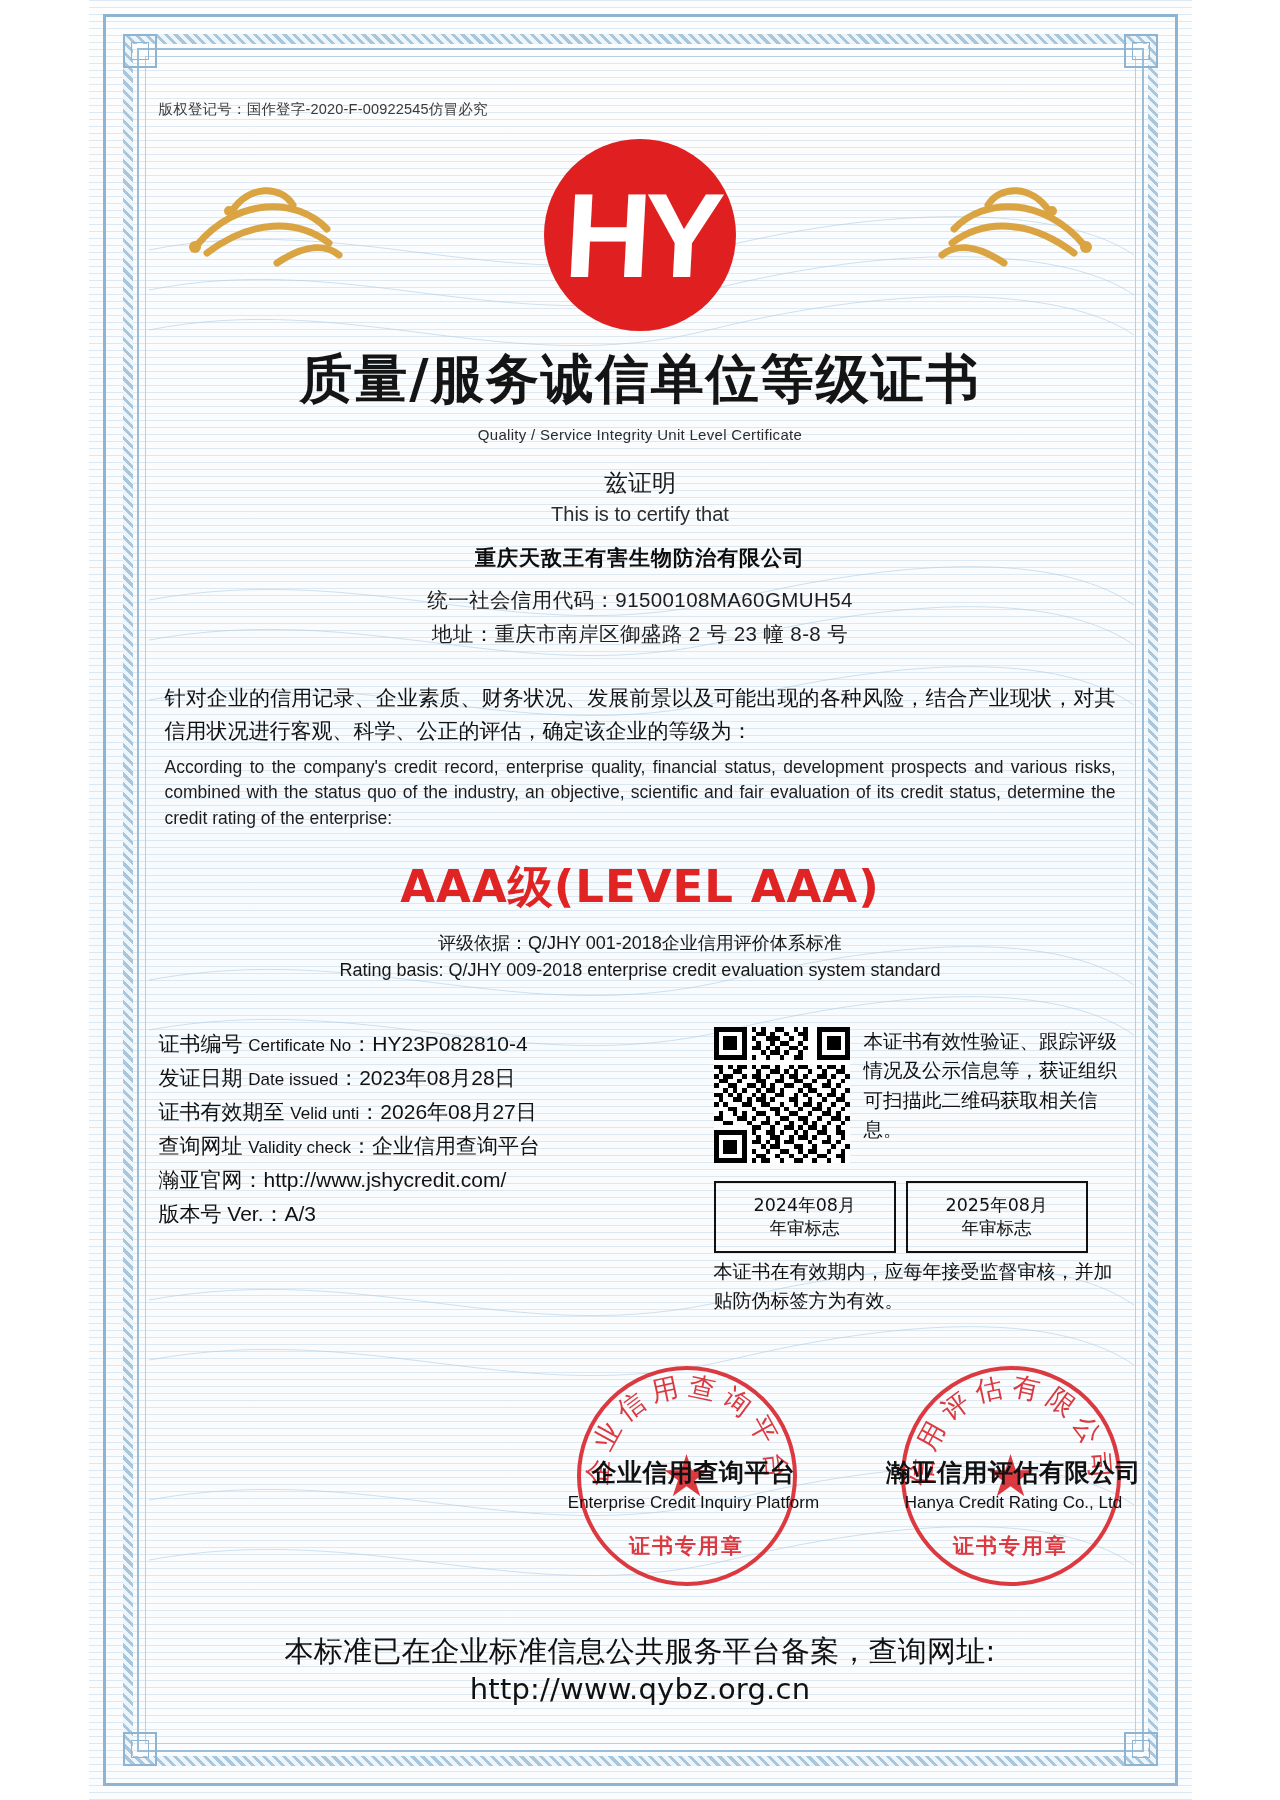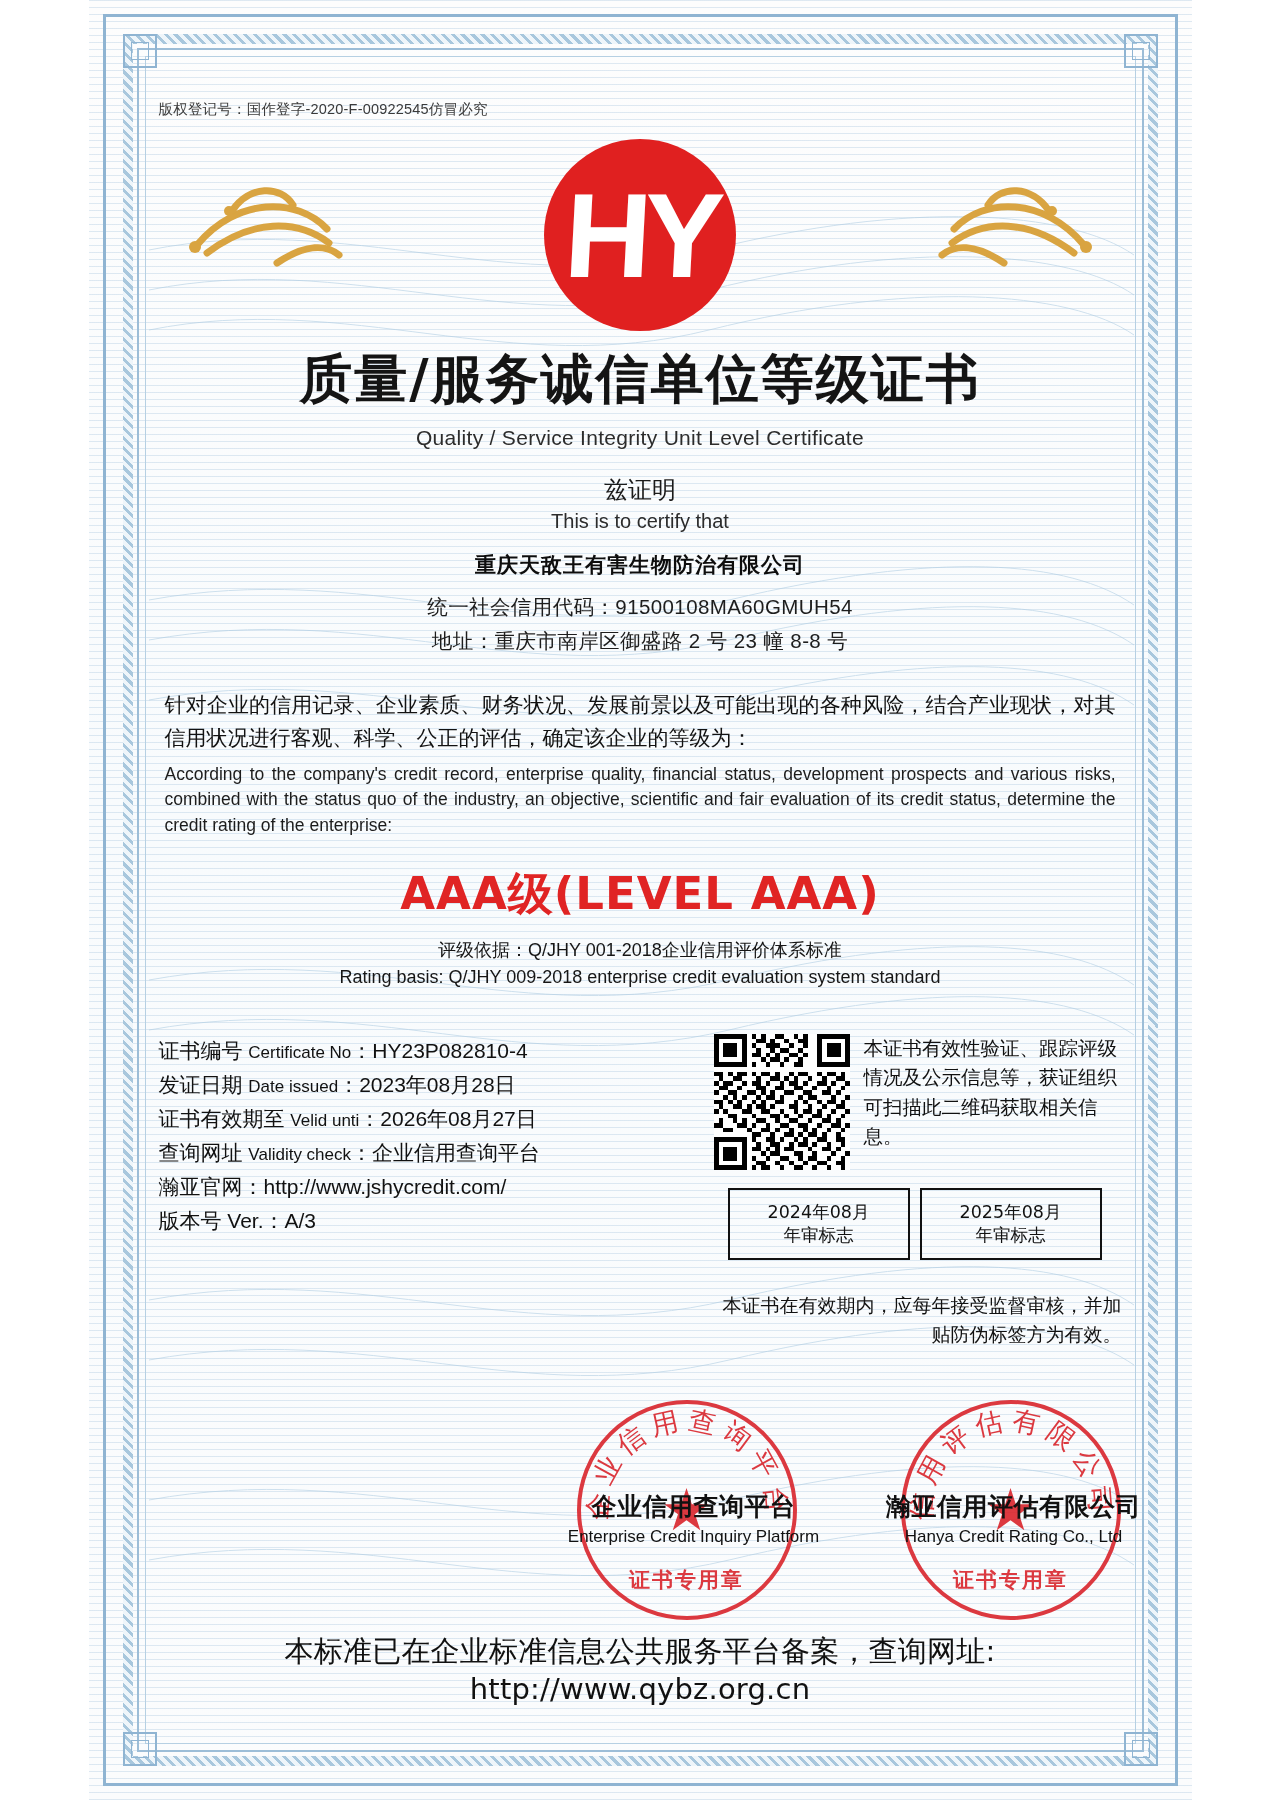--- a/index.html
+++ b/index.html
@@ -149,21 +149,21 @@
     text-align: center;
     font-size: 53px;
     letter-spacing: 2px;
     color: #141414;
     font-weight: 700;
     margin-top: 4px;
     font-family: "DejaVu Sans", sans-serif;
   }
   .title-en {
     text-align: center;
-    font-size: 21px;
+    font-size: 15px;
     color: #2c2c2c;
     margin-top: 10px;
     letter-spacing: .3px;
   }
   .certify-cn {
     text-align: center;
     font-size: 24px;
     color: #1a1a1a;
     margin-top: 24px;
     font-family: "DejaVu Sans", sans-serif;
@@ -282,29 +282,27 @@
     height: 68px;
     border: 2px solid #111;
     display: flex;
     flex-direction: column;
     align-items: center;
     justify-content: center;
     font-size: 17.5px;
     color: #111;
     line-height: 1.35;
     font-family: "DejaVu Sans", sans-serif;
-    margin-left: 14px;
   }
   .stamp-box + .stamp-box { margin-left: 10px; }
   .annual-note {
-    margin-top: 31px;
+    margin-top: 4px;
     font-size: 19px;
     line-height: 1.5;
     color: #111;
-    text-align: right;
     font-family: "DejaVu Sans", sans-serif;
   }
 
   
   .seal-area {
     position: relative;
     height: 250px;
     margin-top: 24px;
   }
   .org-block {

